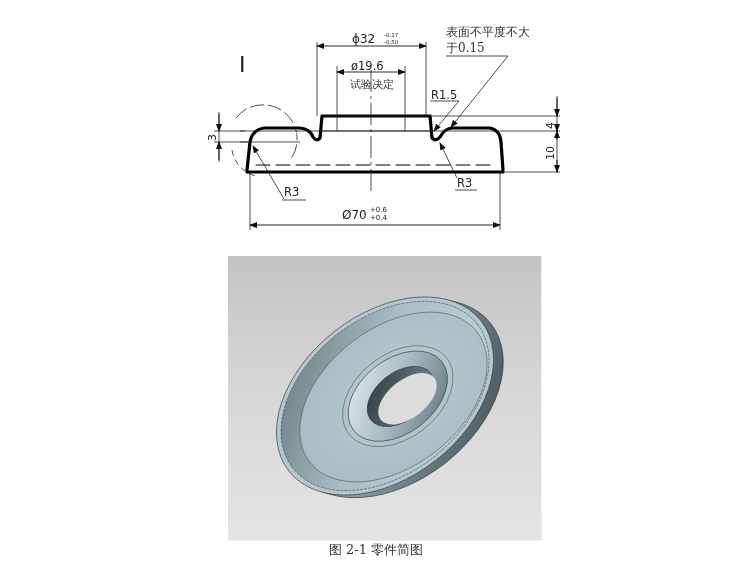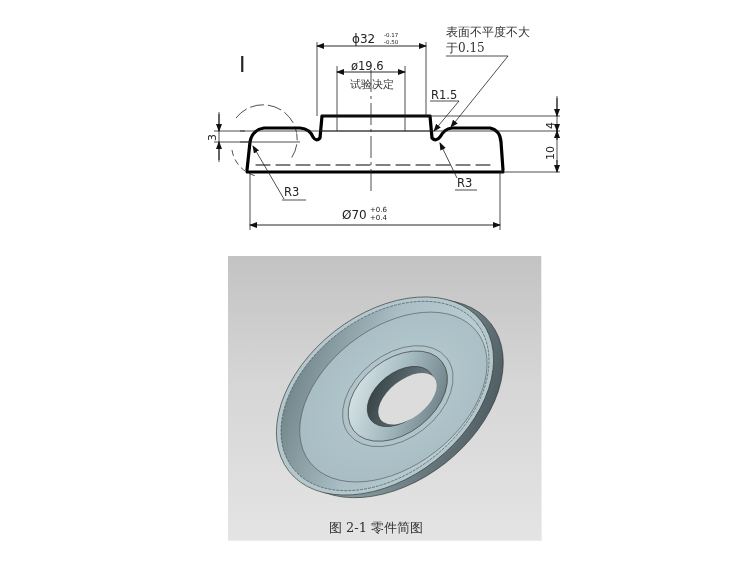--- a/index.html
+++ b/index.html
@@ -3,21 +3,21 @@
 <meta charset="utf-8">
 <style>
   html, body { margin: 0; padding: 0; background: #ffffff; }
   body { width: 752px; height: 568px; position: relative; overflow: hidden;
          font-family: "DejaVu Sans", sans-serif; }
   #drawing { position: absolute; left: 0; top: 0; width: 752px; height: 250px; }
   #render-box { position: absolute; left: 228px; top: 256px; width: 313px; height: 284px;
                 background: linear-gradient(180deg, #c3c3c3 0%, #d6d6d6 45%, #e4e4e4 100%);
                 border-right: 1px solid #eeeeee; border-bottom: 1px solid #eeeeee; }
   #render-box svg { position: absolute; left: 0; top: 0; }
-  #caption { position: absolute; left: 0; width: 752px; top: 519px; text-align: center;
+  #caption { position: absolute; left: 0; width: 752px; top: 541px; text-align: center;
              font-family: "DejaVu Serif", serif; font-size: 13px; color: #333333; }
   .txt { font-family: "DejaVu Sans", sans-serif; fill: #222; }
   .cjk { font-family: "DejaVu Serif", serif; fill: #333; }
 </style>
 </head>
 <body>
 
 <svg id="drawing" width="752" height="250" viewBox="0 0 752 250">
   <defs>
     <marker id="arr" markerWidth="8" markerHeight="6" refX="7" refY="3" orient="auto" markerUnits="userSpaceOnUse">

